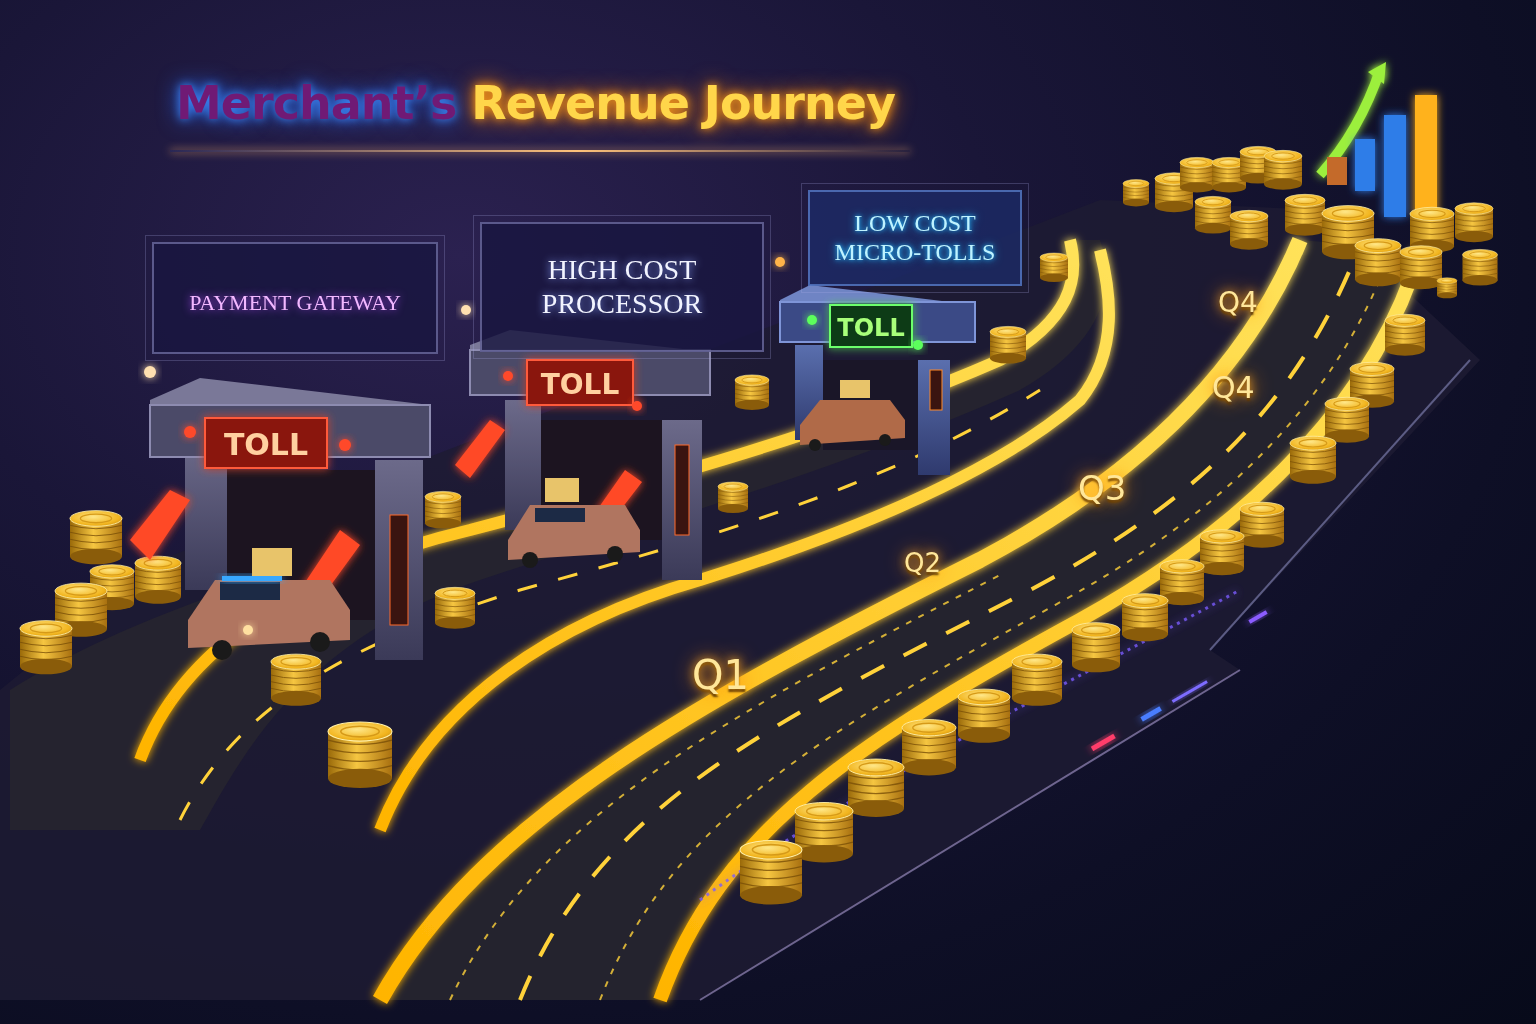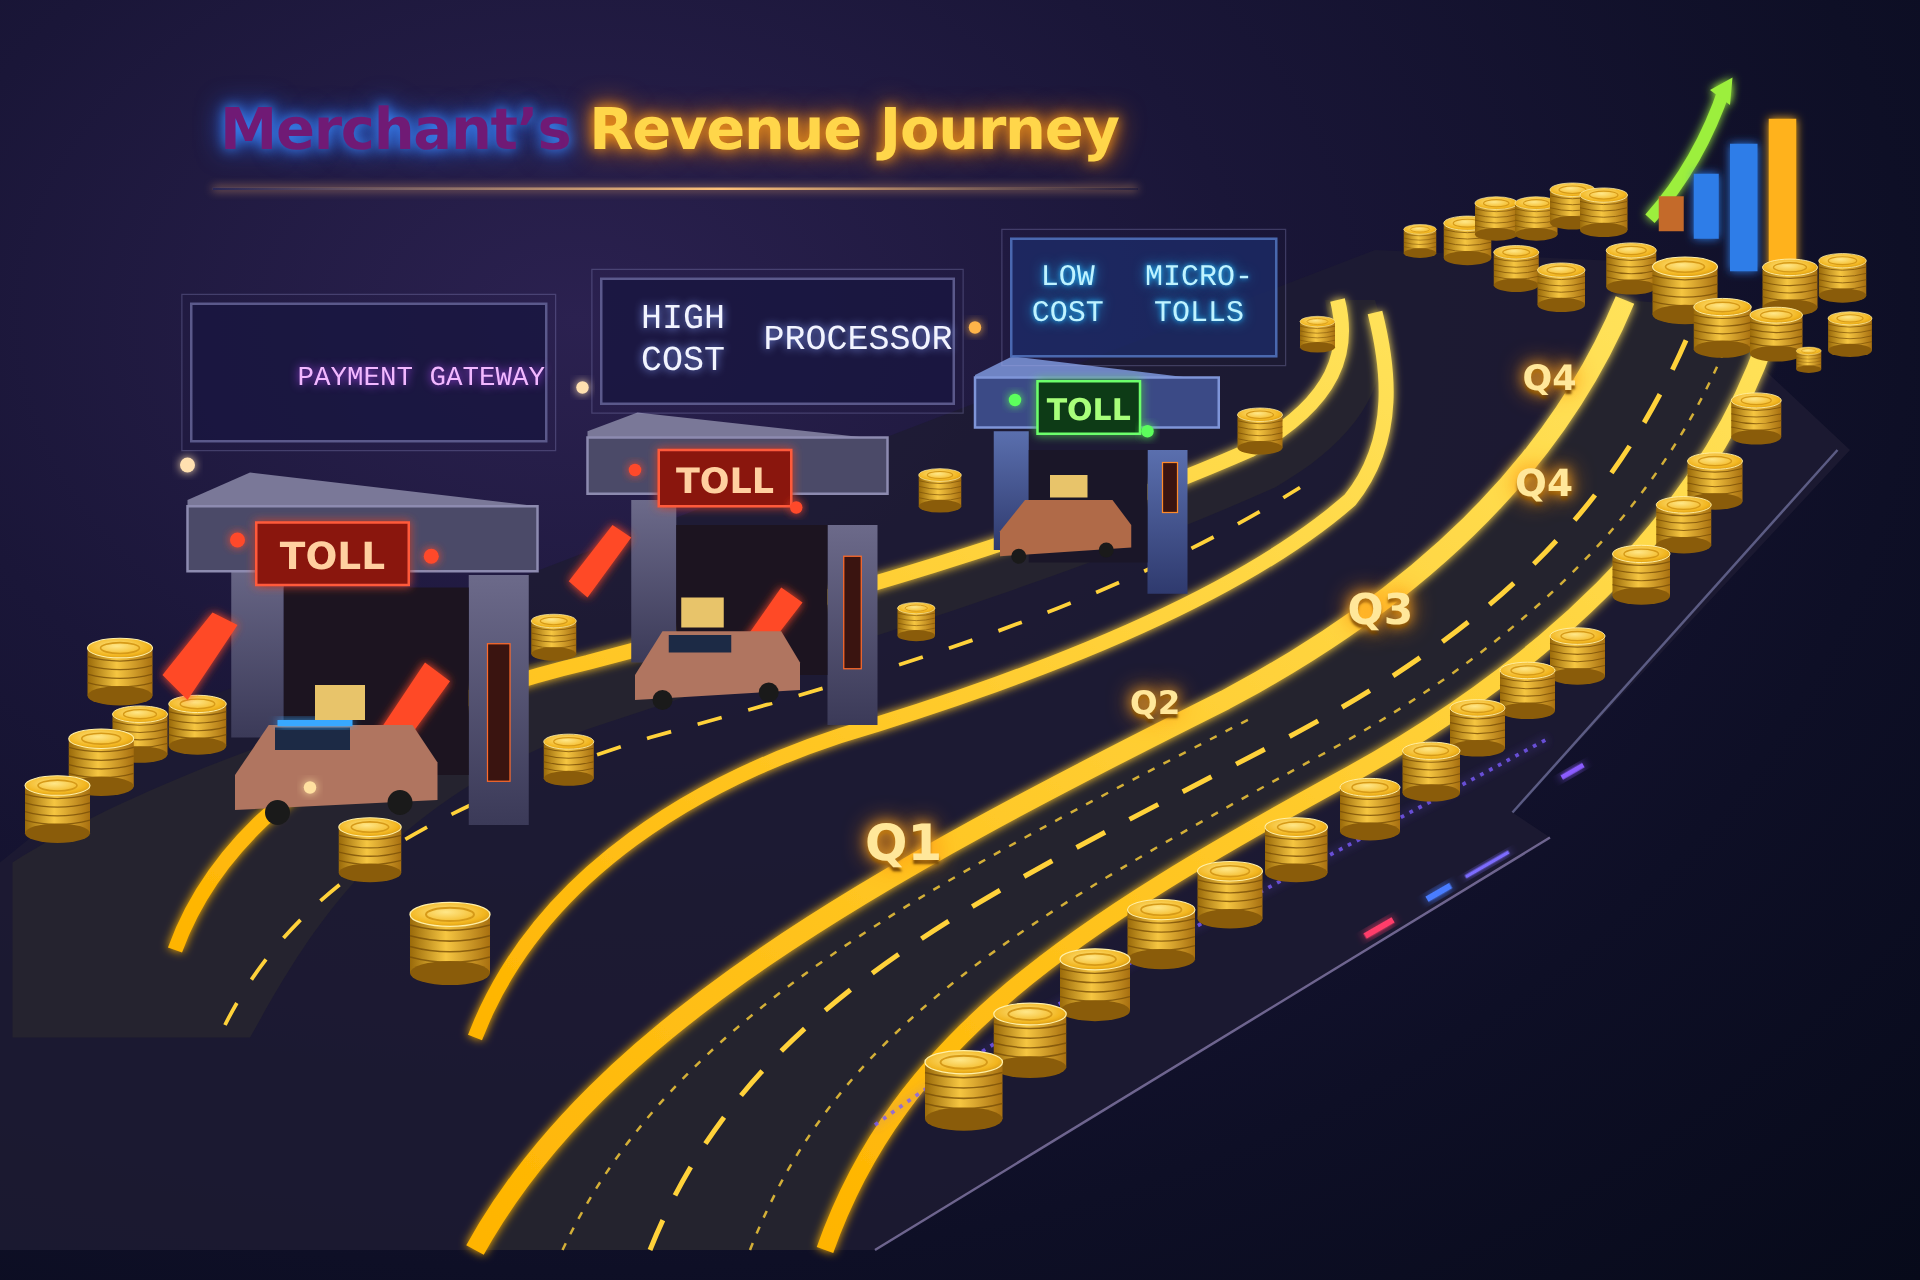--- a/index.html
+++ b/index.html
@@ -17,33 +17,33 @@
     .title .t2 { color: #ffd64a; text-shadow: 0 0 10px #ff9f1a, 0 0 22px #ff7a00; }
     .title-rule {
       position: absolute; left: 170px; top: 150px; width: 740px; height: 2px;
       background: linear-gradient(90deg, rgba(120,150,255,0.1), #ffc27a 55%, rgba(255,200,120,0.05));
       box-shadow: 0 0 8px #ffb36b;
     }
     .sign {
       position: absolute; box-sizing: border-box; text-align: center;
       background: rgba(24,22,64,0.82); border: 2px solid rgba(170,170,230,0.45);
       outline: 1px solid rgba(170,170,230,0.25); outline-offset: 6px;
-      display: flex; flex-direction: row; justify-content: flex-end; align-items: center;
-      font-family: Liberation Mono, monospace;
+      display: flex; flex-direction: column; justify-content: center; align-items: center;
+      font-family: Liberation Serif, serif;
     }
     .sign-1 { left: 152px; top: 242px; width: 286px; height: 112px; }
-    .sign-2 { left: 480px; top: 222px; width: 284px; height: 102px; }
+    .sign-2 { left: 480px; top: 222px; width: 284px; height: 130px; }
     .sign-3 { left: 808px; top: 190px; width: 214px; height: 96px; background: rgba(28,46,110,0.7); border-color: rgba(120,170,255,0.5); }
     .sign-line { display: block; line-height: 1.2; }
     .s1a { color: #ffe070; font-size: 30px; font-weight: bold; text-shadow: 0 0 8px #ff9e2c; }
     .s1b { color: #f2b8ff; font-size: 22px; text-shadow: 0 0 8px #b54cff; margin-top: 10px; }
     .s2 { color: #f2f4ff; font-size: 28px; text-shadow: 0 0 8px #8aa2ff; }
     .s3 { color: #bff3ff; font-size: 24px; text-shadow: 0 0 10px #22b8ff, 0 0 4px #22b8ff; }
     .qlabel {
-      position: absolute; font-family: "DejaVu Sans", sans-serif; font-weight: bold;
+      position: absolute; font-family: "DejaVu Sans", sans-serif; font-weight: normal;
       color: #ffe79a; text-shadow: 0 0 10px #ffae2a, 0 0 20px #ff8a00, 0 3px 2px #3a2200;
     }
     .q1 { left: 692px; top: 652px; font-size: 40px; }
     .q2 { left: 904px; top: 548px; font-size: 26px; }
     .q3 { left: 1078px; top: 468px; font-size: 34px; }
     .q4a { left: 1218px; top: 286px; font-size: 28px; }
     .q4b { left: 1212px; top: 370px; font-size: 30px; }
     .toll-text {
       font-family: "DejaVu Sans", sans-serif; font-weight: bold;
     }

